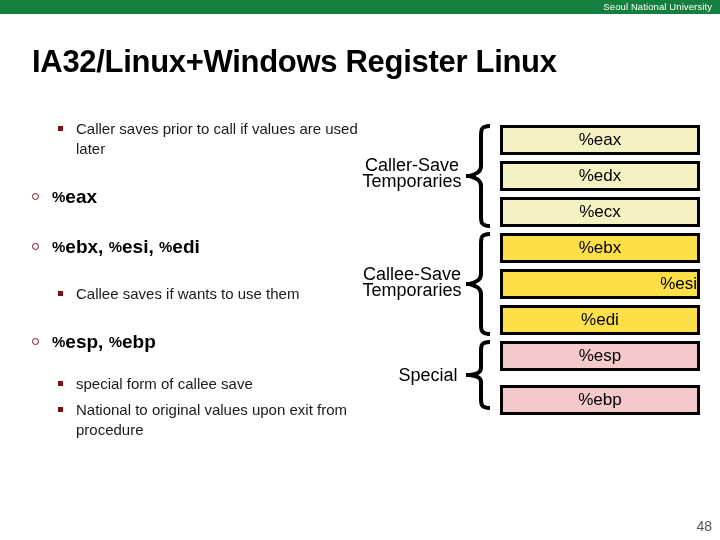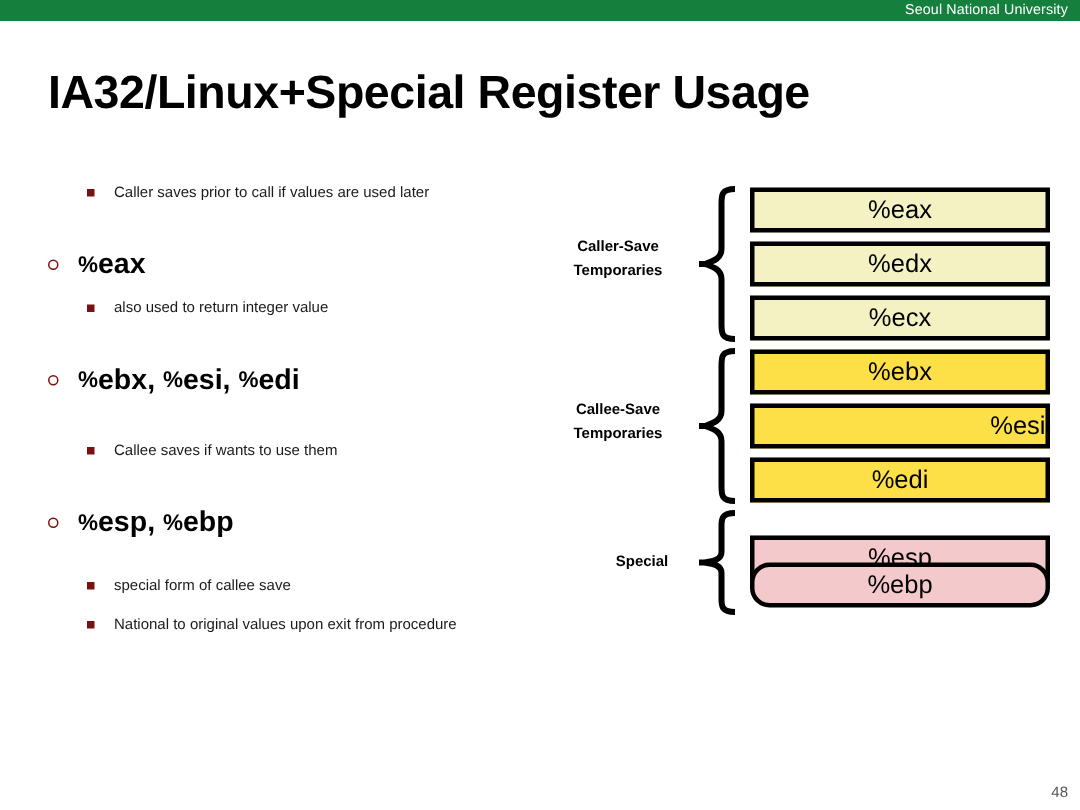--- a/index.html
+++ b/index.html
@@ -73,38 +73,38 @@
     border: 1.6px solid #7b1010;
     border-radius: 50%;
     box-sizing: border-box;
   }
   .lvl1 .pct { font-size: 15px; vertical-align: 1px; }
 
   .lvl2 {
     position: relative;
     margin-left: 28px;
     padding-left: 22px;
-    font-size: 10px;
+    font-size: 15px;
     line-height: 20px;
     color: #1a1a1a;
   }
   .lvl2 .marker {
     position: absolute;
     left: 4px;
     top: 7px;
     width: 5px;
     height: 5px;
     background: #7b1010;
   }
 
   
   .group-label {
     position: absolute;
-    font-size: 10px;
-    font-weight: bold;
+    font-size: 18px;
+    font-weight: normal;
     line-height: 16px;
     text-align: center;
     color: #000000;
     white-space: nowrap;
   }
   .brace {
     position: absolute;
     color: #000000;
     font-family: "Liberation Serif", serif;
     font-weight: bold;
@@ -120,57 +120,53 @@
     height: 30px;
     border: 3px solid #000000;
     box-sizing: border-box;
     font-size: 17px;
     line-height: 24px;
     text-align: center;
     color: #000000;
   }
   .reg-caller { background: #f4f1c2; }
   .reg-callee { background: #fde047; }
-  .reg-special { background: #f4c9cb; margin-top: 16px; }
+  .reg-special { background: #f4c9cb; }
 
   
   #page-number {
     position: absolute;
     right: 8px;
     bottom: 6px;
-    font-size: 10px;
+    font-size: 14px;
     color: #555555;
   }
 </style>
 </head>
 <body>
 
 <div id="banner">
   <div id="banner-text">Seoul National University</div>
 </div>
 
-<div id="slide-title">IA32/Linux+Special Register Usage</div>
+<div id="slide-title">IA32/Linux+Windows Register Linux</div>
 
 <div id="bullets">
 
   <div class="grp" style="margin-top:0px;">
     <div class="lvl2" style="margin-top:7px;">
       <span class="marker"></span>
       <span>Caller saves prior to call if values are used later</span>
     </div>
   </div>
 
   <div class="grp" style="margin-top:26px;">
     <div class="lvl1">
       <span class="marker"></span>
       <span><span class="pct">%</span>eax</span>
-    </div>
-    <div class="lvl2" style="margin-top:7px;">
-      <span class="marker"></span>
-      <span>also used to return integer value</span>
     </div>
   </div>
 
   <div class="grp" style="margin-top:26px;">
     <div class="lvl1">
       <span class="marker"></span>
       <span><span class="pct">%</span>ebx, <span class="pct">%</span>esi, <span class="pct">%</span>edi</span>
     </div>
     <div class="lvl2" style="margin-top:25px;">
       <span class="marker"></span>
@@ -230,15 +226,15 @@
   </svg>
 </div>
 
 <div class="reg-box reg-caller" style="top:125px;">%eax</div>
 <div class="reg-box reg-caller" style="top:161px;">%edx</div>
 <div class="reg-box reg-caller" style="top:197px;">%ecx</div>
 <div class="reg-box reg-callee" style="top:233px;">%ebx</div>
 <div class="reg-box reg-callee" style="top:269px;text-align:right;">%esi</div>
 <div class="reg-box reg-callee" style="top:305px;">%edi</div>
 <div class="reg-box reg-special" style="top:341px;">%esp</div>
-<div class="reg-box reg-special" style="top:359px;border-radius:13px;">%ebp</div>
+<div class="reg-box reg-special" style="top:385px;">%ebp</div>
 
 <div id="page-number">48</div>
 
 </body></html>

